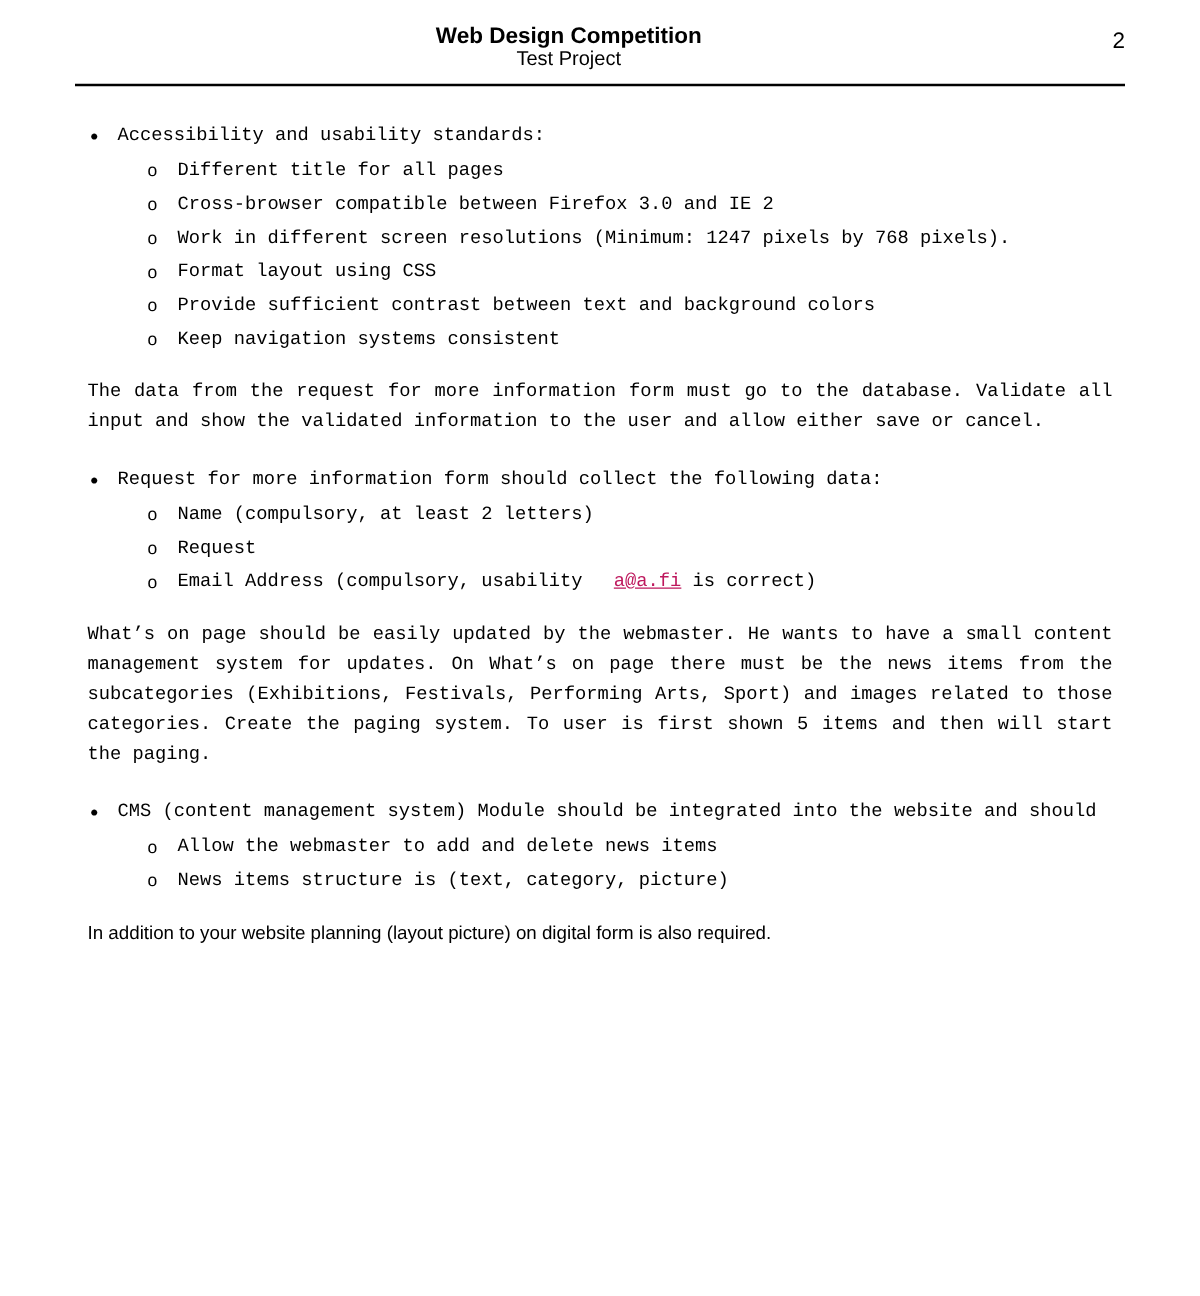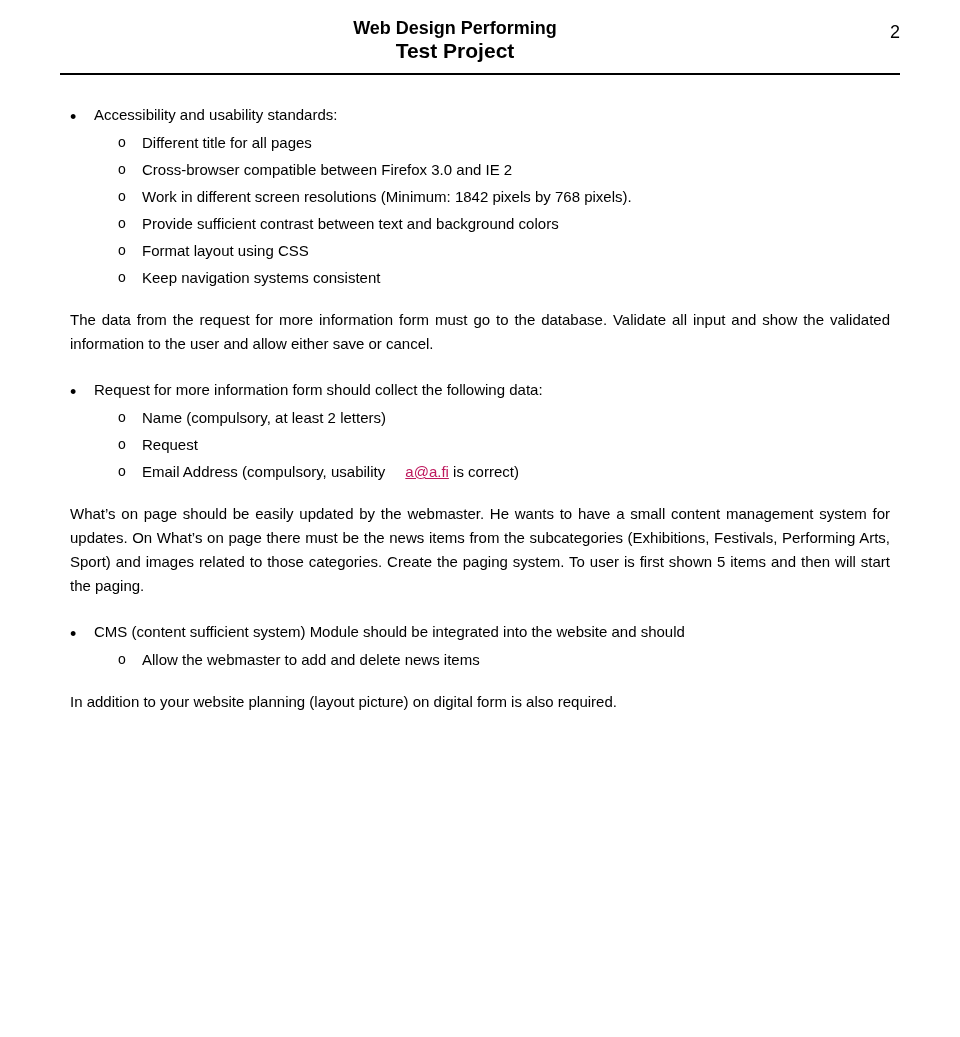--- a/index.html
+++ b/index.html
@@ -38,22 +38,22 @@
       flex: 1;
     }
 
     .header-title-main {
       font-size: 18px;
       font-weight: bold;
       display: block;
     }
 
     .header-title-sub {
-      font-size: 21px;
-      font-weight: bold;
+      font-size: 16px;
+      font-weight: normal;
       display: block;
     }
 
     .header-page-num {
       font-size: 18px;
       font-weight: normal;
       margin-left: 40px;
       padding-top: 4px;
     }
 
@@ -112,47 +112,48 @@
     }
 
     a {
       color: #be185d;
       text-decoration: underline;
       margin-left: 16px;
     }
 
     .section-gap {
       margin-bottom: 22px;
+      font-family: Liberation Mono, monospace;
     }
   </style>
 </head>
 <body>
 
 <div class="page-container">
   <div class="header">
     <div style="flex:1; display:flex; justify-content:center; align-items:flex-start;">
       <div class="header-title">
-        <span class="header-title-main">Web Design Performing</span>
+        <span class="header-title-main">Web Design Competition</span>
         <span class="header-title-sub">Test Project</span>
       </div>
     </div>
     <div class="header-page-num">2</div>
   </div>
 
   <div class="content">
 
     <ul class="main-list section-gap">
       <li>
         <span>Accessibility and usability standards:</span>
         <ul class="sub-list">
           <li><span>Different title for all pages</span></li>
           <li><span>Cross-browser compatible between Firefox 3.0 and IE 2</span></li>
-          <li><span>Work in different screen resolutions (Minimum: 1842 pixels by 768 pixels).</span></li>
+          <li><span>Work in different screen resolutions (Minimum: 1247 pixels by 768 pixels).</span></li>
+          <li><span>Format layout using CSS</span></li>
           <li><span>Provide sufficient contrast between text and background colors</span></li>
-          <li><span>Format layout using CSS</span></li>
           <li><span>Keep navigation systems consistent</span></li>
         </ul>
       </li>
     </ul>
 
     <p class="paragraph section-gap">
       <span>The data from the request for more information form must go to the database. Validate all input and show the validated information to the user and allow either save or cancel.</span>
     </p>
 
     <ul class="main-list section-gap">
@@ -167,23 +168,24 @@
         </ul>
       </li>
     </ul>
 
     <p class="paragraph section-gap">
       <span>What’s on page should be easily updated by the webmaster. He wants to have a small content management system for updates. On What’s on page there must be the news items from the subcategories (Exhibitions, Festivals, Performing Arts, Sport) and images related to those categories. Create the paging system. To user is first shown 5 items and then will start the paging.</span>
     </p>
 
     <ul class="main-list section-gap">
       <li>
-        <span>CMS (content sufficient system) Module should be integrated into the website and should</span>
+        <span>CMS (content management system) Module should be integrated into the website and should</span>
         <ul class="sub-list">
           <li><span>Allow the webmaster to add and delete news items</span></li>
+          <li><span>News items structure is (text, category, picture)</span></li>
         </ul>
       </li>
     </ul>
 
     <p class="paragraph">
       <span>In addition to your website planning (layout picture) on digital form is also required.</span>
     </p>
 
   </div>
 </div>

